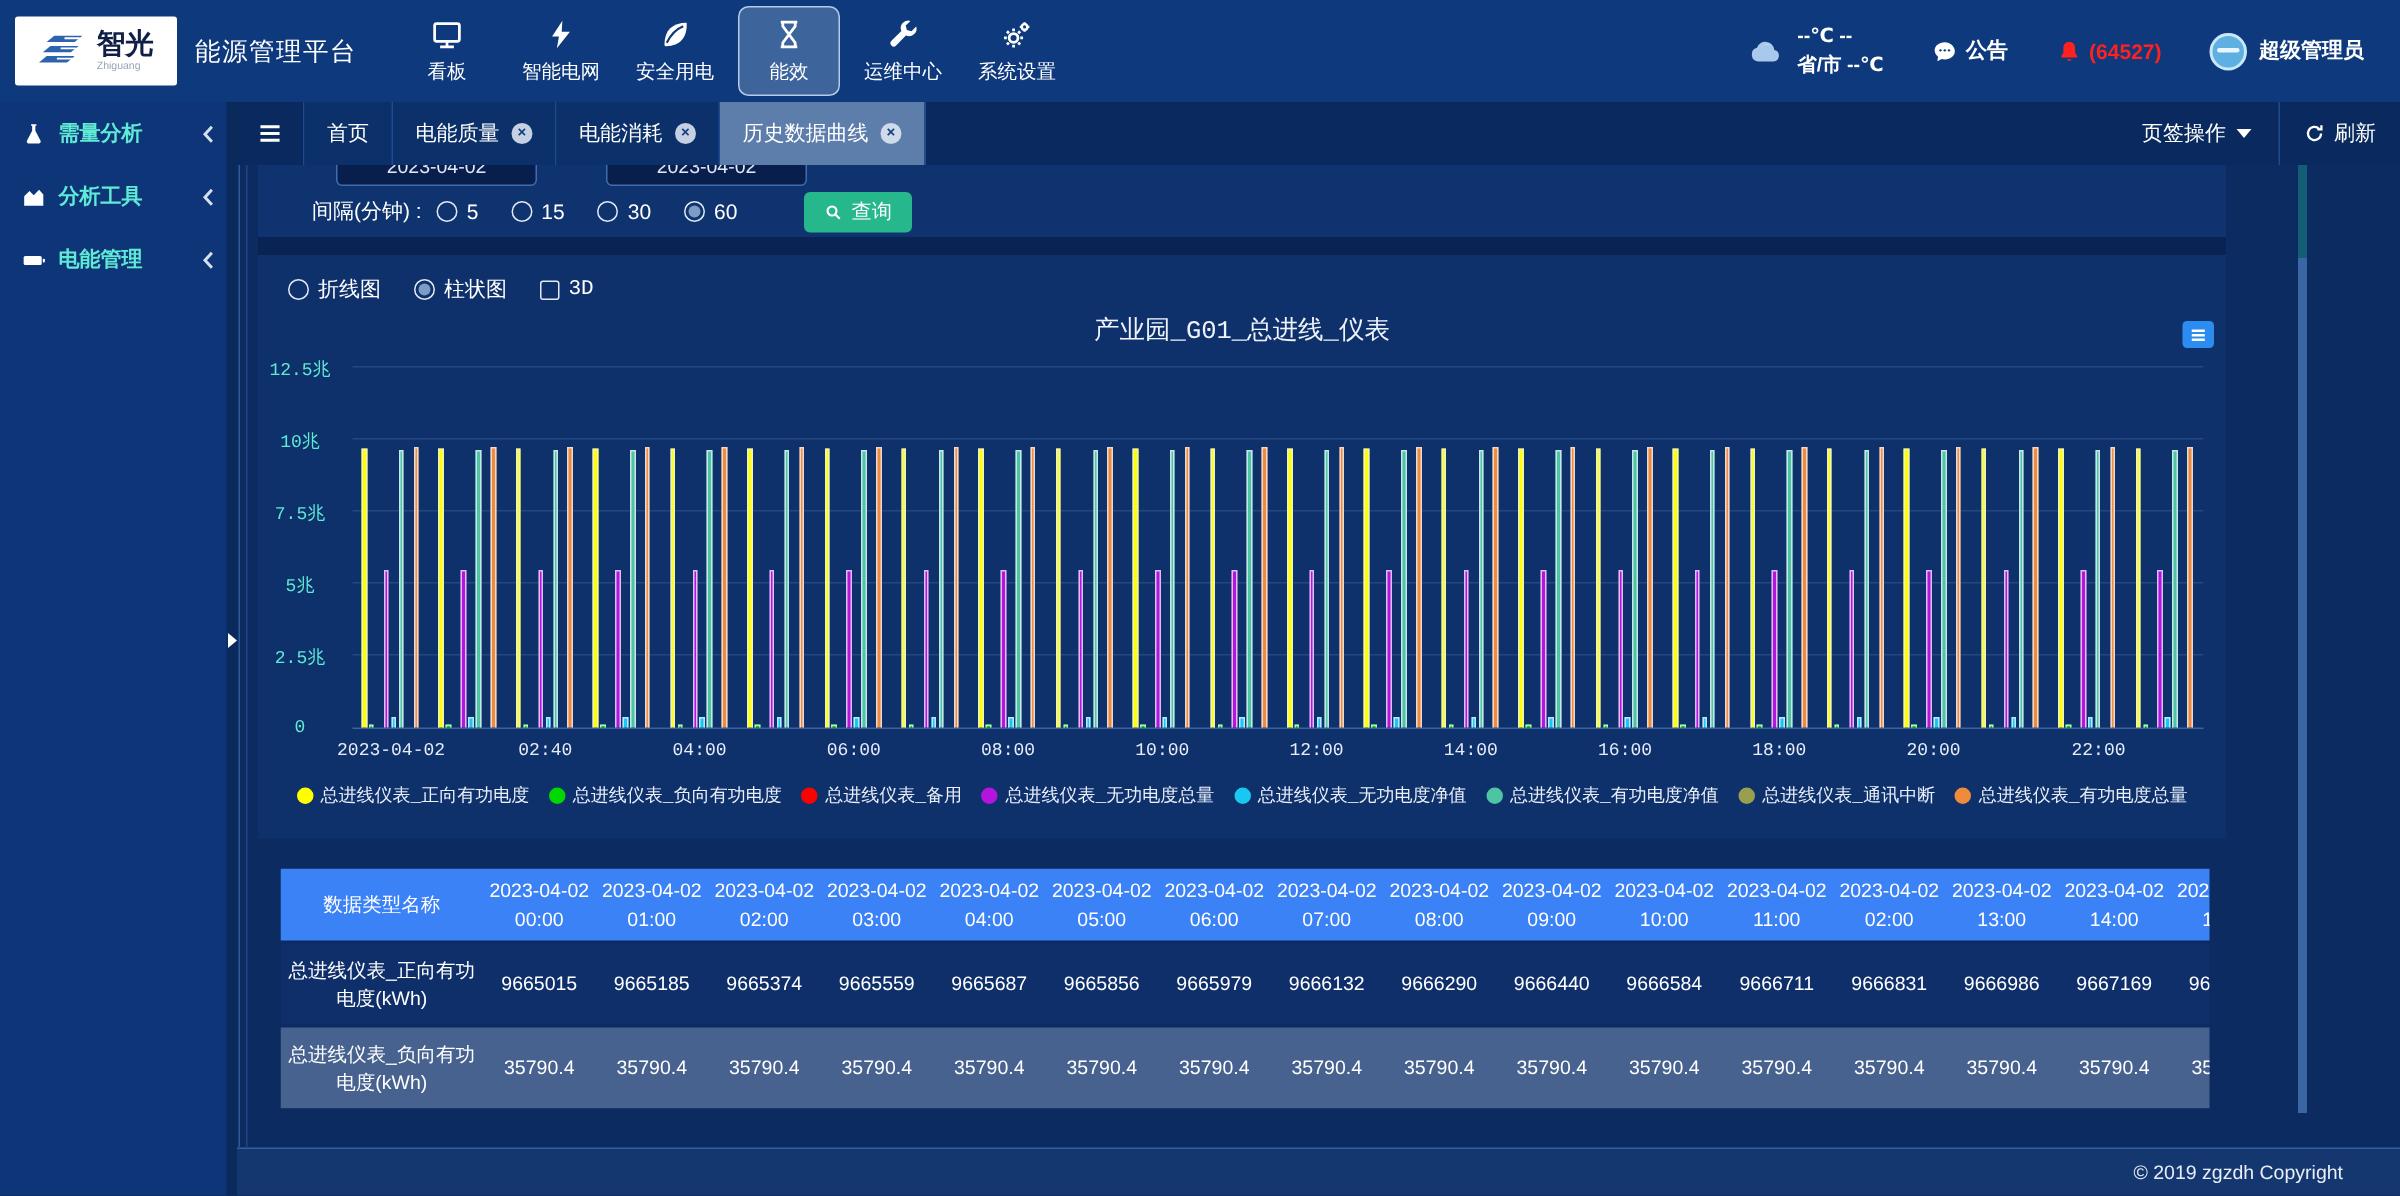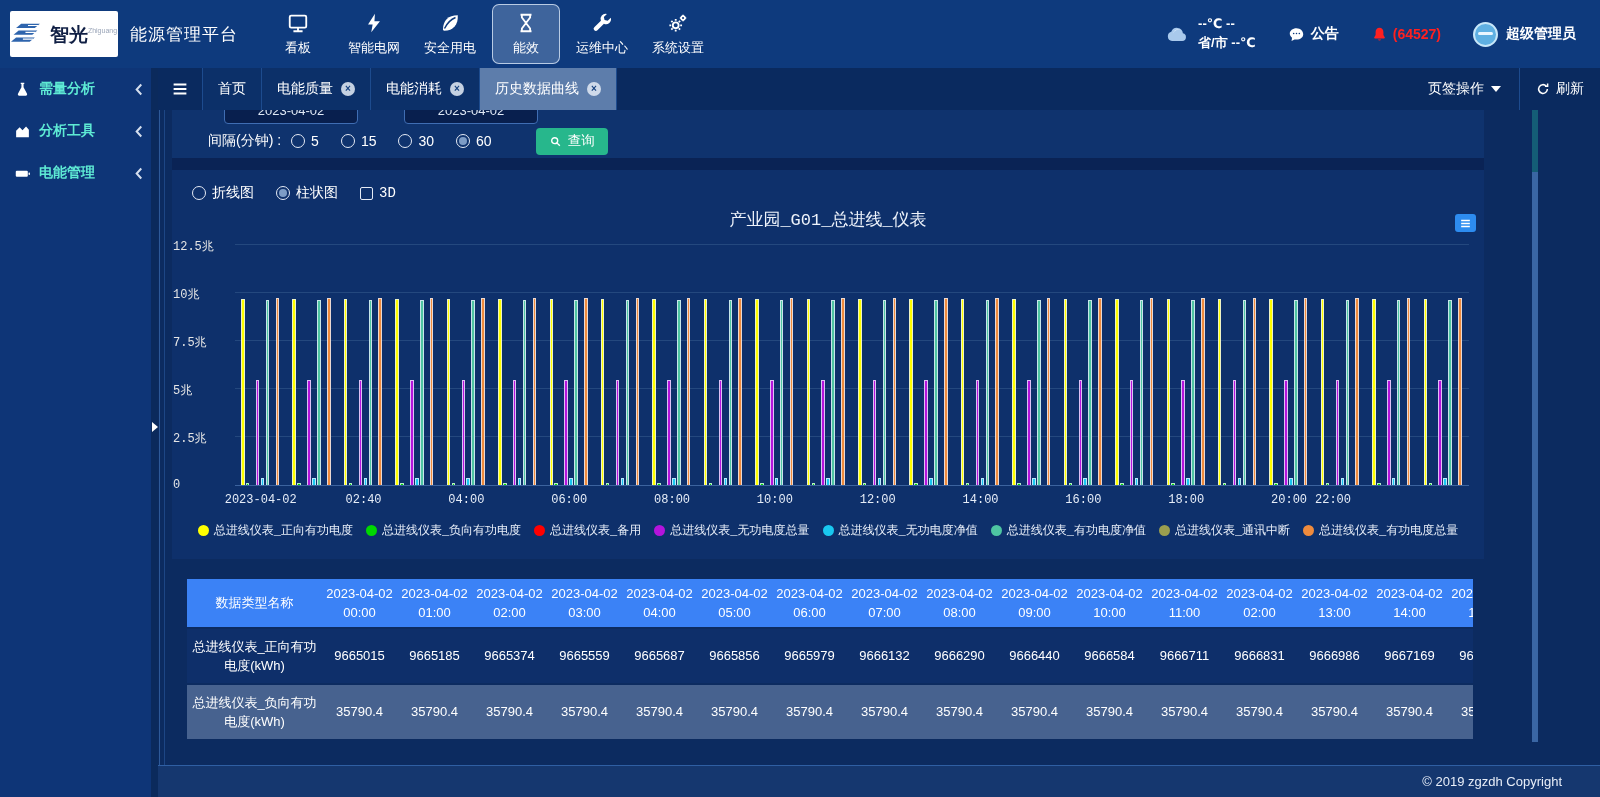--- a/index.html
+++ b/index.html
@@ -5,21 +5,21 @@
   html,body{margin:0;padding:0;}
   body{width:1600px;height:797px;position:relative;overflow:hidden;background:#0c2b60;
        font-family:"Liberation Sans","DejaVu Sans",sans-serif;-webkit-font-smoothing:antialiased;}
   svg{display:block;}
   .icn{display:inline-flex;align-items:center;justify-content:center;}
 
   
   .navbar{position:absolute;top:0;left:0;width:1600px;height:68px;background:#0e3a7d;display:flex;align-items:center;}
   .logo-box{width:108px;height:46px;background:#ffffff;border-radius:2px;margin-left:10px;display:flex;align-items:center;justify-content:center;gap:5px;flex:0 0 auto;}
   .logo-mark svg{width:34px;height:28px;}
-  .logo-text{display:flex;flex-direction:row;line-height:1;}
+  .logo-text{display:flex;flex-direction:column;line-height:1;}
   .logo-cn{font-size:19px;font-weight:bold;color:#101f44;}
   .logo-en{font-size:7px;color:#9aa5b8;margin-top:2px;}
   .platform-title{color:#fff;font-size:17px;margin-left:12px;letter-spacing:1px;white-space:nowrap;}
   .nav-menu{display:flex;margin-left:26px;gap:8px;}
   .nav-item{width:66px;height:58px;display:flex;flex-direction:column;align-items:center;justify-content:center;gap:5px;color:#fff;font-size:13px;border-radius:7px;border:1px solid transparent;cursor:pointer;white-space:nowrap;}
   .nav-item .icn svg{width:22px;height:22px;}
   .nav-item.active{background:rgba(165,190,225,.32);border-color:rgba(216,229,246,.8);}
   .nav-right{margin-left:auto;display:flex;align-items:center;gap:32px;margin-right:24px;}
   .weather{display:flex;align-items:center;gap:7px;color:#fff;font-size:13px;font-weight:bold;}
   .weather .icn svg{width:28px;height:24px;}
@@ -73,21 +73,21 @@
   .btn-query .icn svg{width:13px;height:13px;}
   .dark-gap{height:12px;background:#0a2355;}
 
   .chart-panel{position:relative;height:389px;background:#0e306b;font-family:Liberation Mono, monospace;}
   .chart-opts{position:absolute;left:20px;top:14px;display:flex;align-items:center;}
   .chart-title{position:absolute;top:38px;left:0;width:100%;text-align:center;font-size:17px;color:#eef3fb;}
   .toolbox{position:absolute;right:8px;top:44px;width:21px;height:18px;background:#2d8cf0;border-radius:3px;display:flex;align-items:center;justify-content:center;cursor:pointer;}
   .toolbox svg{width:13px;height:13px;}
   .plot{position:absolute;left:63px;top:75px;width:1234px;height:240px;border-bottom:1px solid #3c639e;}
   .gridline{position:absolute;left:0;width:100%;height:1px;background:#24487e;}
-  .ylab{position:absolute;width:54px;text-align:left;left:-62px;font-size:12px;color:#e5e5e5;white-space:nowrap;}
+  .ylab{position:absolute;width:54px;text-align:center;left:-62px;font-size:12px;color:#5eead4;white-space:nowrap;}
   .xlab{position:absolute;top:248px;transform:translateX(-50%);font-size:12px;color:#e6edf8;white-space:nowrap;}
   .bar{position:absolute;bottom:0;width:3.5px;border:1px solid rgba(233,240,252,.78);border-bottom:none;box-sizing:border-box;}
   .legend{position:absolute;left:0;right:0;top:352px;display:flex;justify-content:center;gap:13px;}
   .legend-item{display:flex;align-items:center;gap:5px;font-size:12px;color:#eaf0fa;white-space:nowrap;cursor:pointer;}
   .dot{width:11px;height:11px;border-radius:50%;flex:0 0 auto;}
 
   .table-wrap{margin-top:20px;margin-left:15px;width:1286px;overflow:hidden;}
   .trow{display:flex;width:1340px;}
   .trow.thead{background:#3b82f6;}
   .trow.thead .tc{height:48px;}
@@ -383,21 +383,21 @@
           <div class="xlab" style="left: 128.542px;">02:40</div>
           <div class="xlab" style="left: 231.375px;">04:00</div>
           <div class="xlab" style="left: 334.208px;">06:00</div>
           <div class="xlab" style="left: 437.042px;">08:00</div>
           <div class="xlab" style="left: 539.875px;">10:00</div>
           <div class="xlab" style="left: 642.708px;">12:00</div>
           <div class="xlab" style="left: 745.542px;">14:00</div>
           <div class="xlab" style="left: 848.375px;">16:00</div>
           <div class="xlab" style="left: 951.208px;">18:00</div>
           <div class="xlab" style="left: 1054.04px;">20:00</div>
-          <div class="xlab" style="left: 1098px;">22:00</div>
+          <div class="xlab" style="left: 1164px;">22:00</div>
           <div class="bar" style="left: 6px; height: 186px; background: rgb(255, 255, 0);"></div>
           <div class="bar" style="left: 10.95px; height: 2px; background: rgb(0, 216, 0);"></div>
           <div class="bar" style="left: 20.85px; height: 105px; background: rgb(180, 20, 220);"></div>
           <div class="bar" style="left: 25.8px; height: 7px; background: rgb(25, 200, 240);"></div>
           <div class="bar" style="left: 30.75px; height: 185px; background: rgb(78, 197, 162);"></div>
           <div class="bar" style="left: 40.65px; height: 187px; background: rgb(239, 139, 61);"></div>
           <div class="bar" style="left: 57.4167px; height: 186px; background: rgb(255, 255, 0);"></div>
           <div class="bar" style="left: 62.3667px; height: 2px; background: rgb(0, 216, 0);"></div>
           <div class="bar" style="left: 72.2667px; height: 105px; background: rgb(180, 20, 220);"></div>
           <div class="bar" style="left: 77.2167px; height: 7px; background: rgb(25, 200, 240);"></div>

